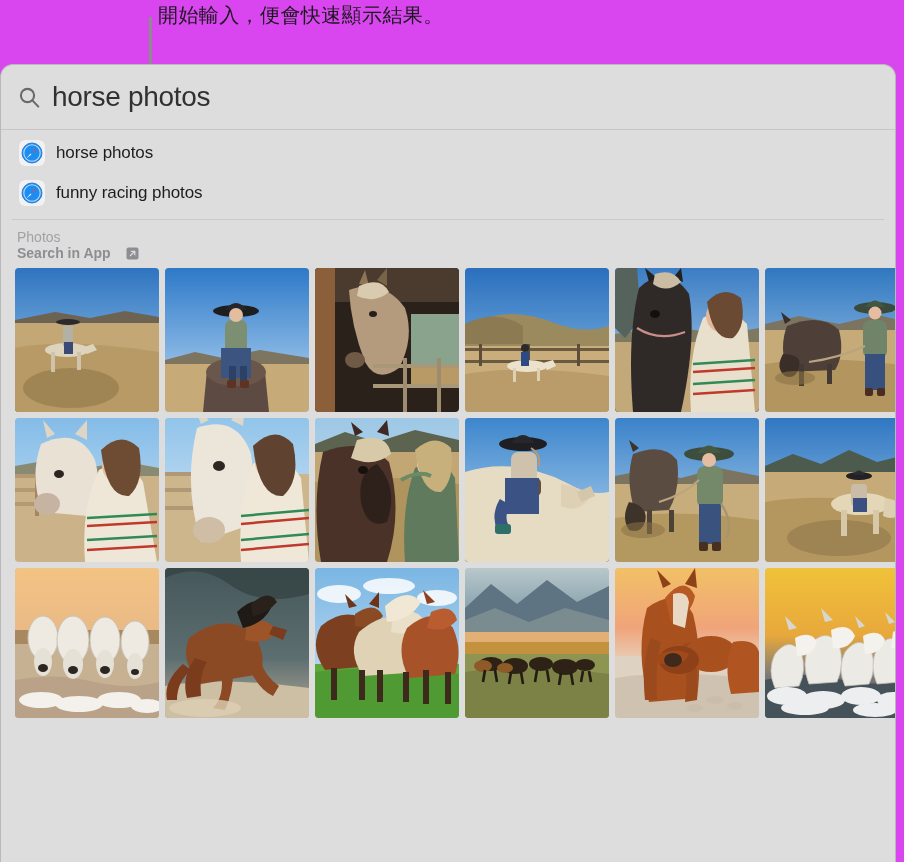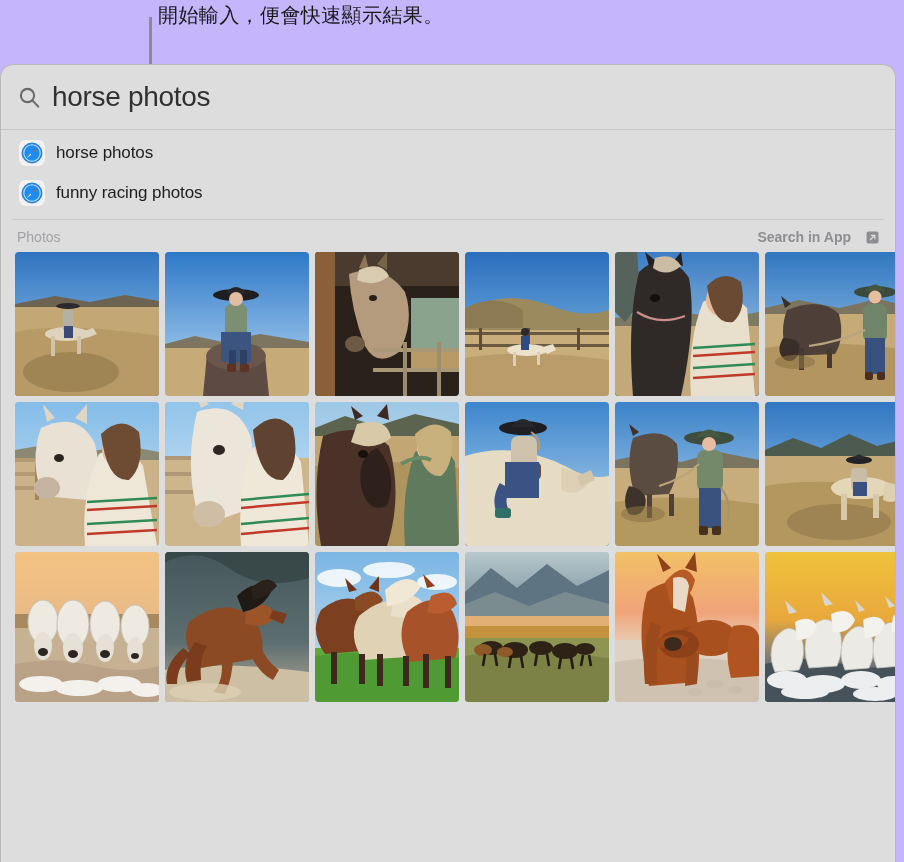--- a/index.html
+++ b/index.html
@@ -9,21 +9,21 @@
     height: 862px;
     background: #ffffff;
     font-family: "Liberation Sans", sans-serif;
     overflow: hidden;
   }
 
   #root {
     position: relative;
     width: 904px;
     height: 862px;
-    background: #c4b5fd;
+    background: #d946ef;
   }
 
   
   .callout-text {
     position: absolute;
     left: 158px;
     top: 2px;
     font-size: 20px;
     line-height: 26px;
     color: #18181a;
@@ -112,20 +112,21 @@
     background: #c9c9c9;
     margin: 6px 11px 0 11px;
   }
 
   
   .section-head {
     display: flex;
     align-items: baseline;
     justify-content: space-between;
     padding: 9px 16px 7px 16px;
+    flex-direction: column;
   }
   .section-title {
     font-size: 14px;
     color: #9a9a9e;
     font-weight: 700;
     letter-spacing: 0px;
   }
   .section-title.light {
     font-weight: 400;
     color: #a2a2a6;

